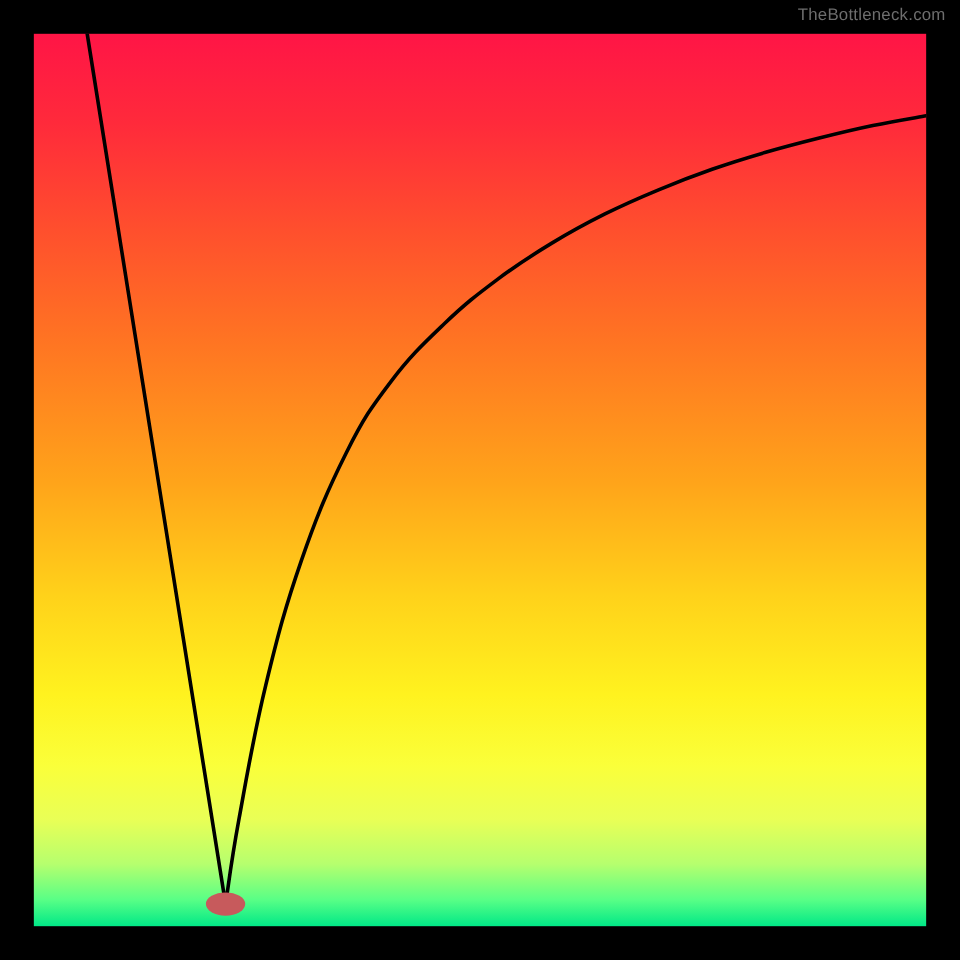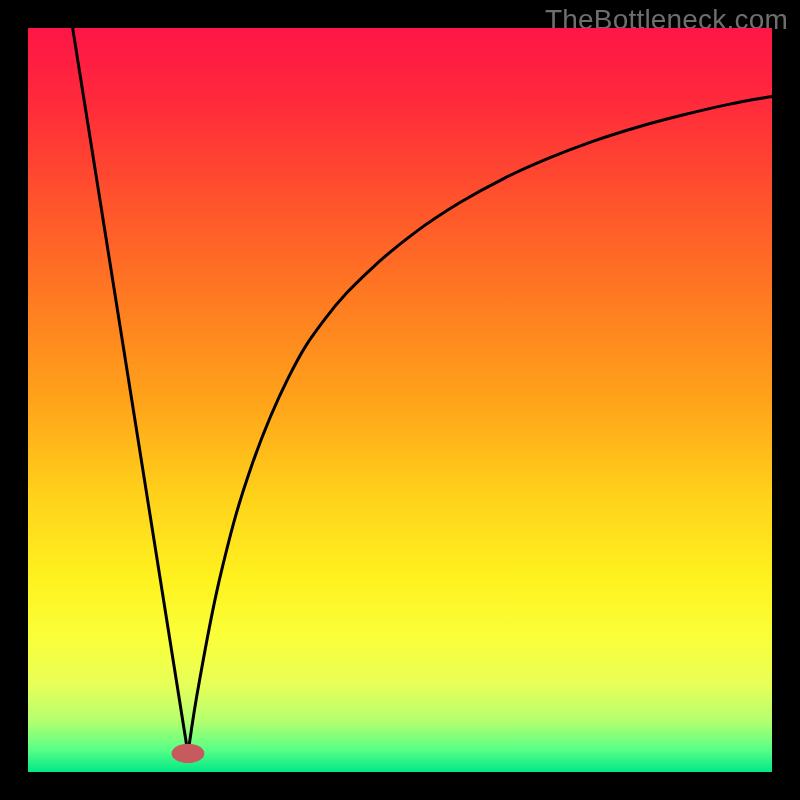--- a/index.html
+++ b/index.html
@@ -17,21 +17,21 @@
     top: 28px;
     width: 744px;
     height: 744px;
     background: #000;
   }
   .watermark {
     position: absolute;
     top: 4px;
     right: 12px;
     color: #6e6e6e;
-    font-size: 28px;
+    font-size: 14px;
     font-weight: 500;
     letter-spacing: 0.2px;
   }
   svg {
     display: block;
   }
 </style>
 </head>
 <body>
 

